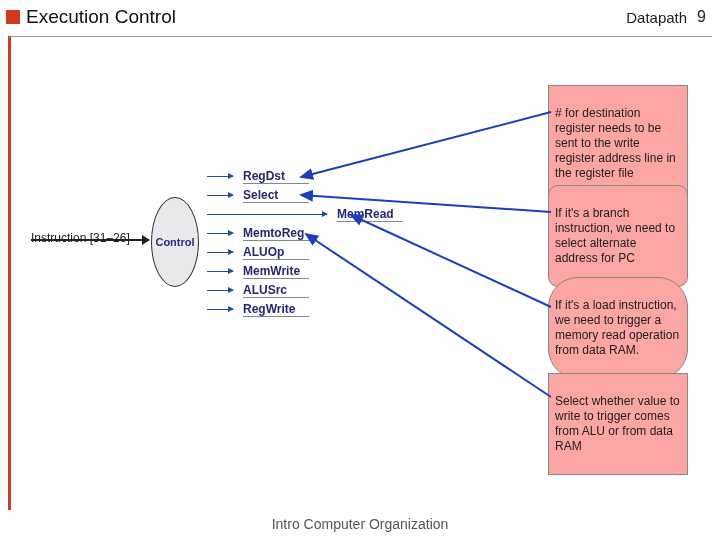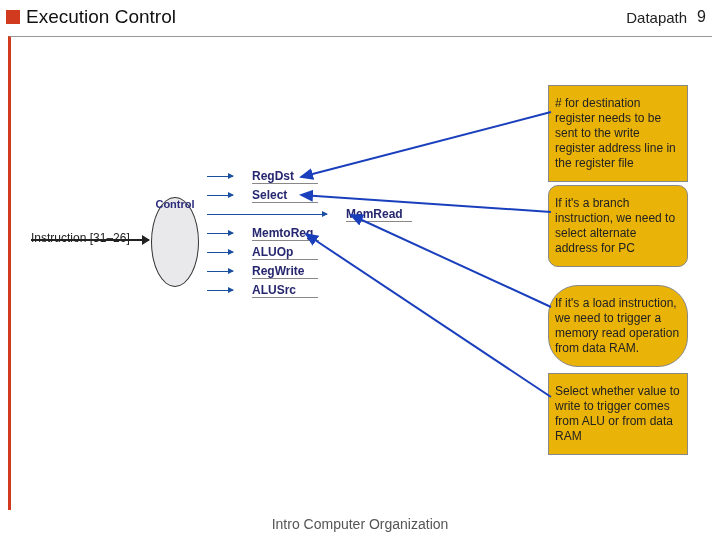--- a/index.html
+++ b/index.html
@@ -88,20 +88,21 @@
   .control-box {
     position: absolute;
     top: 60px;
     left: 120px;
     width: 48px;
     height: 90px;
     background: #e9e8ea;
     border: 1px solid #333;
     border-radius: 24px / 45px;
     display: flex;
+    align-items: center;
     justify-content: center;
   }
   .control-text {
     font-size: 11px;
     font-weight: bold;
     color: #2a2a7a;
   }
   .signals {
     position: absolute;
     top: 30px;
@@ -125,41 +126,41 @@
     top: -2.5px;
     border-left: 6px solid #1a4fa0;
     border-top: 3.5px solid transparent;
     border-bottom: 3.5px solid transparent;
   }
   .sig-line.long { width: 120px; }
   .sig-label {
     font-size: 12px;
     font-weight: bold;
     color: #26276e;
-    margin-left: 19px;
+    margin-left: 10px;
     border-bottom: 1px solid #888;
     padding-right: 6px;
     min-width: 66px;
   }
 
   
   .callout {
     position: absolute;
     right: 24px;
     width: 140px;
-    background: #eab308;
+    background: #fca5a5;
     border: 1px solid #888;
     font-size: 12px;
     line-height: 1.25;
-    padding: 10px 6px;
+    padding: 20px 6px;
     color: #222;
   }
   .c1 { top: 48px; }
   .c2 { top: 148px; border-radius: 10px; }
-  .c3 { top: 248px; border-radius: 30px; }
+  .c3 { top: 240px; border-radius: 30px; }
   .c4 { top: 336px; }
 
   
   svg.overlay {
     position: absolute;
     top: 0; left: 0;
     width: 100%; height: 100%;
     pointer-events: none;
   }
 
@@ -211,25 +212,29 @@
       <div class="signal-row">
           <div class="sig-line"></div>
           <span class="sig-label">MemtoReg</span>
         </div>
       <div class="signal-row">
           <div class="sig-line"></div>
           <span class="sig-label">ALUOp</span>
         </div>
       <div class="signal-row">
           <div class="sig-line"></div>
+          <span class="sig-label">MemWrite</span>
+        </div>
+      <div class="signal-row">
+          <div class="sig-line"></div>
+          <span class="sig-label">ALUSrc</span>
+        </div>
+      <div class="signal-row">
+          <div class="sig-line"></div>
           <span class="sig-label">RegWrite</span>
-        </div>
-      <div class="signal-row">
-          <div class="sig-line"></div>
-          <span class="sig-label">ALUSrc</span>
         </div>
     </div>
   </div>
 
   <div class="callout c1"># for destination register needs to be sent to the write register address line in the register file</div>
   <div class="callout c2">If it's a branch instruction, we need to select alternate address for PC</div>
   <div class="callout c3">If it's a load instruction, we need to trigger a memory read operation from data RAM.</div>
   <div class="callout c4">Select whether value to write to trigger comes from ALU or from data RAM</div>
 
   <svg class="overlay">

